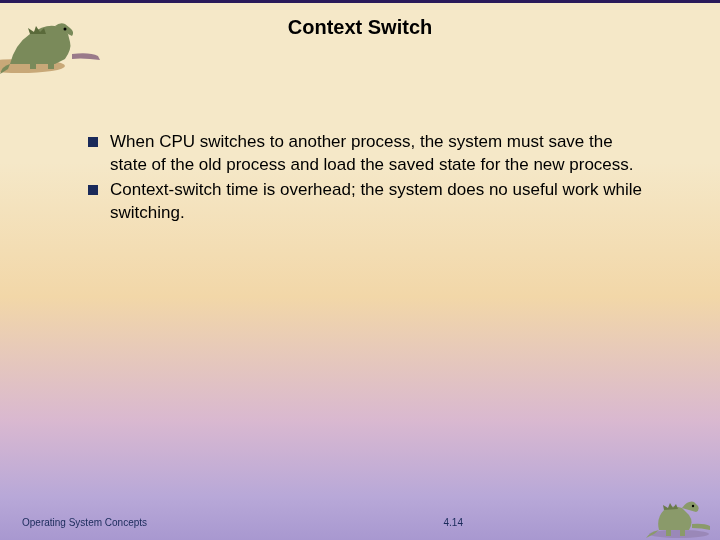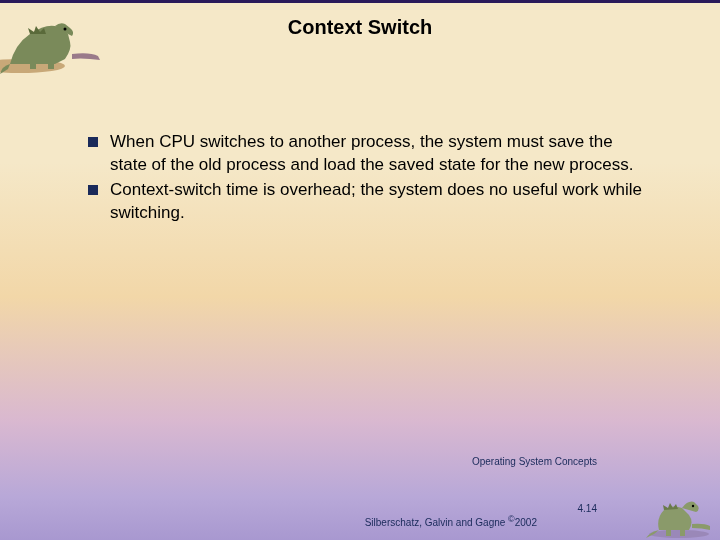--- a/index.html
+++ b/index.html
@@ -45,21 +45,20 @@
     position: absolute;
     bottom: 12px;
     left: 0;
     width: 617px;
     display: flex;
     justify-content: space-between;
     align-items: flex-end;
     padding: 0 20px 0 22px;
     font-size: 10px;
     color: #1a2a5a;
-    flex-direction: column;
   }
   .foot-left { flex: 1; text-align: left; }
   .foot-center { flex: 1; text-align: center; margin-top: 36px; }
   .foot-right { flex: 1; text-align: right; padding-right: 60px; white-space: nowrap; }
   .copy { font-size: 9px; vertical-align: super; }
   .dino-tl { position: absolute; top: 4px; left: 0; }
   .dino-br { position: absolute; bottom: 0; right: 6px; }
 </style>
 </head>
 <body>
@@ -88,23 +87,20 @@
     </div>
     <div class="bullet-row">
       <div class="bullet"></div>
       <div class="bullet-text">Context-switch time is overhead; the system does no useful work while switching.</div>
     </div>
   </div>
 
   <div class="footer">
     <div class="foot-left">Operating System Concepts</div>
     <div class="foot-center">4.14</div>
-    <div class="foot-right">
-      <span>Silberschatz, Galvin and Gagne </span><span class="copy">©</span><span>2002</span>
-    </div>
   </div>
 
   <svg class="dino-br" width="70" height="50">
     <ellipse cx="35" cy="44" rx="30" ry="4" fill="#9a88b8"></ellipse>
     <path d="M 15 40 Q 12 28 20 20 Q 28 14 38 18 L 45 25 Q 50 32 45 40 Z" fill="#8a9a6a"></path>
     <path d="M 38 18 Q 44 10 50 12 L 54 16 Q 56 20 52 22 Z" fill="#8a9a6a"></path>
     <circle cx="49" cy="16" r="1.2" fill="#000"></circle>
     <path d="M 20 20 L 19 15 L 24 18 L 26 13 L 29 18 L 32 14 L 34 19" fill="#6a7a4a"></path>
     <rect x="22" y="38" width="5" height="8" fill="#8a9a6a"></rect>
     <rect x="36" y="38" width="5" height="8" fill="#8a9a6a"></rect>

